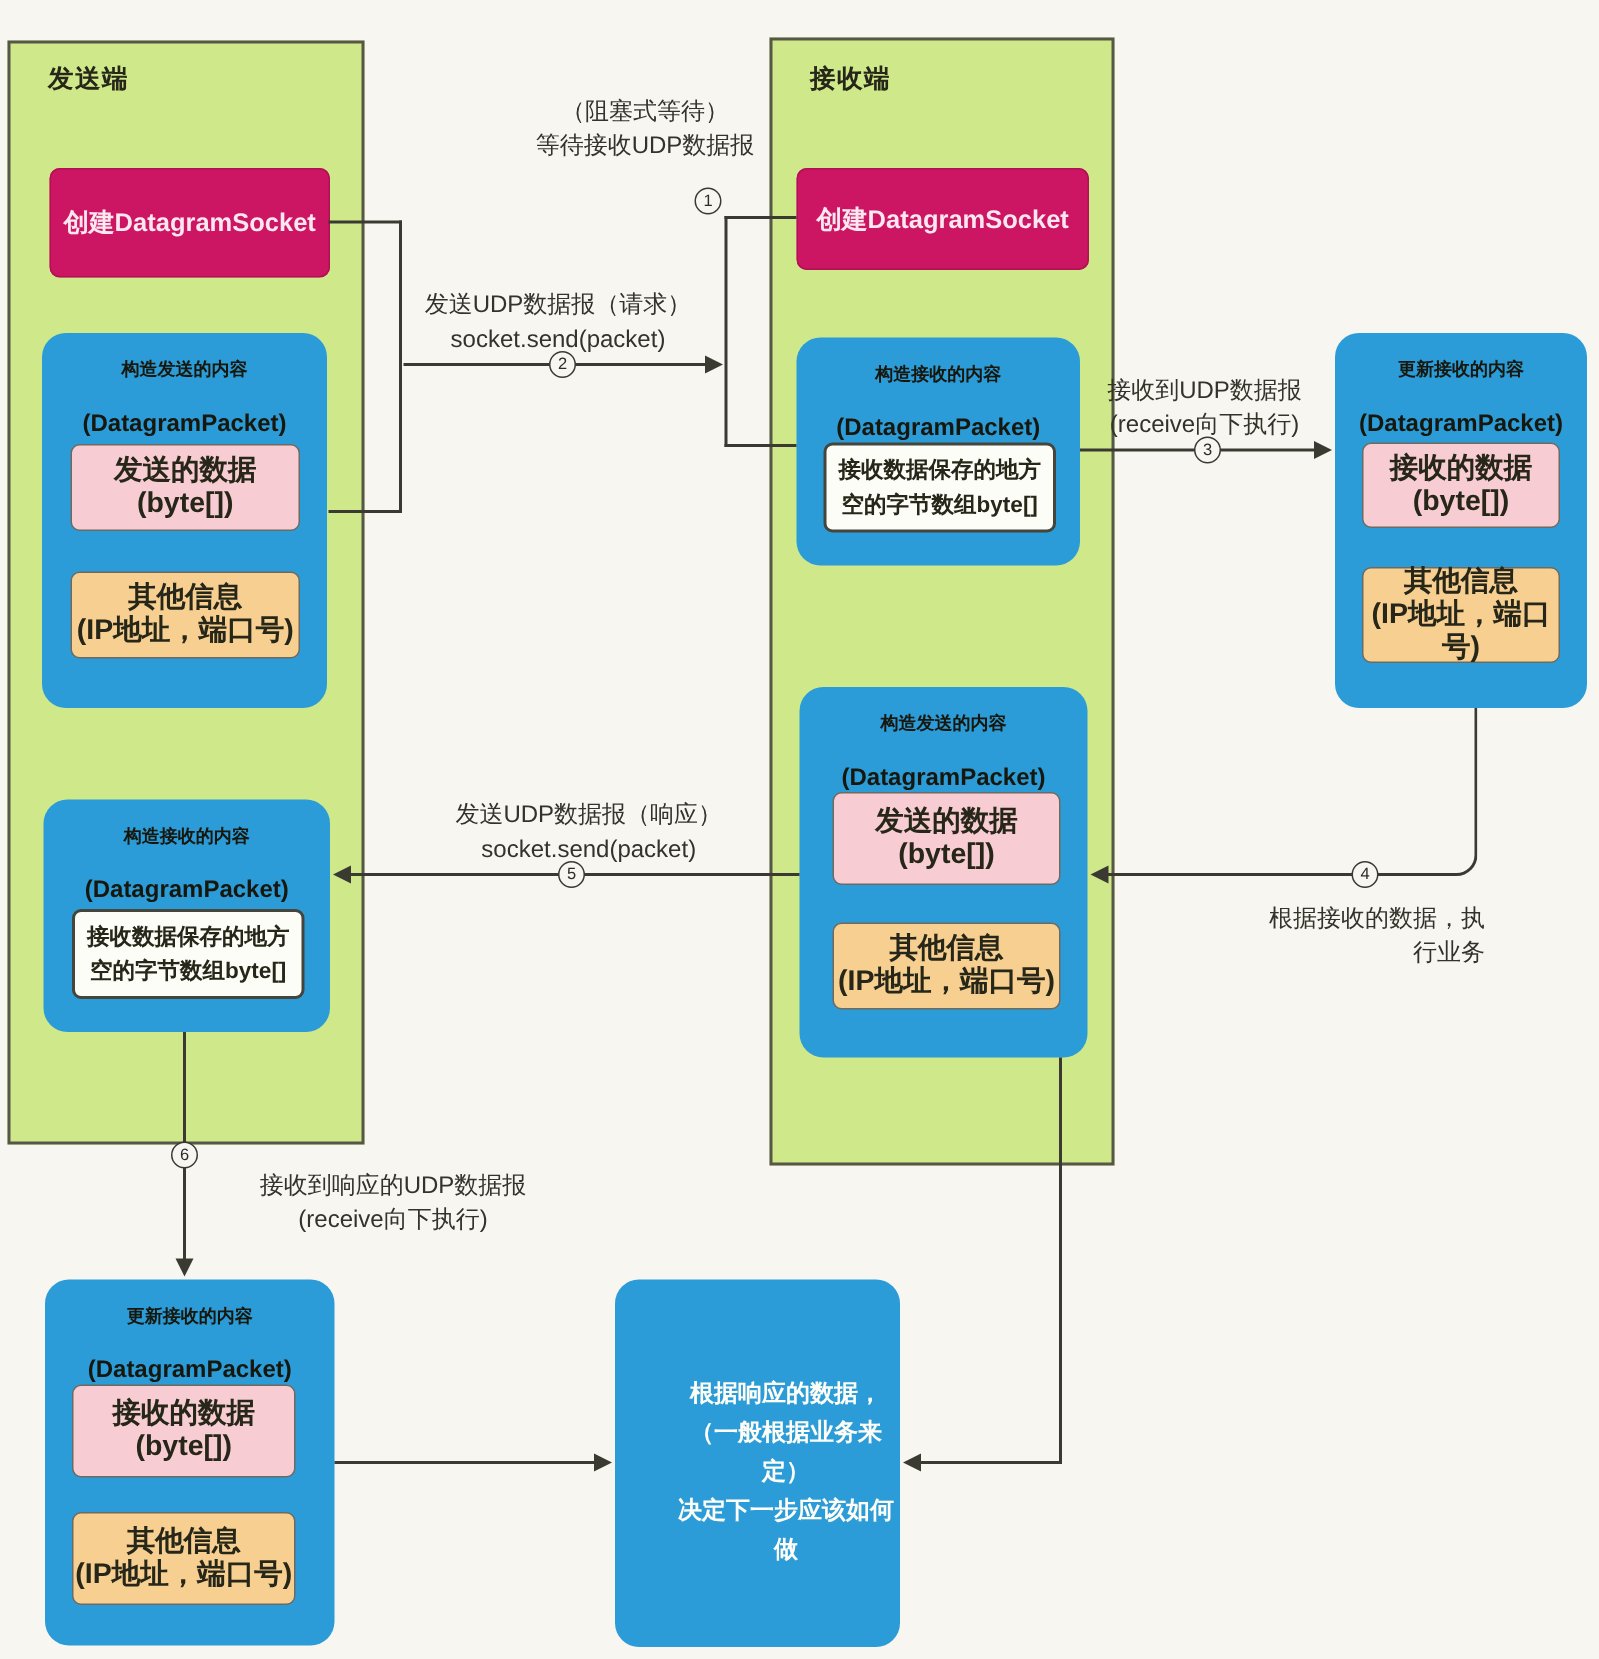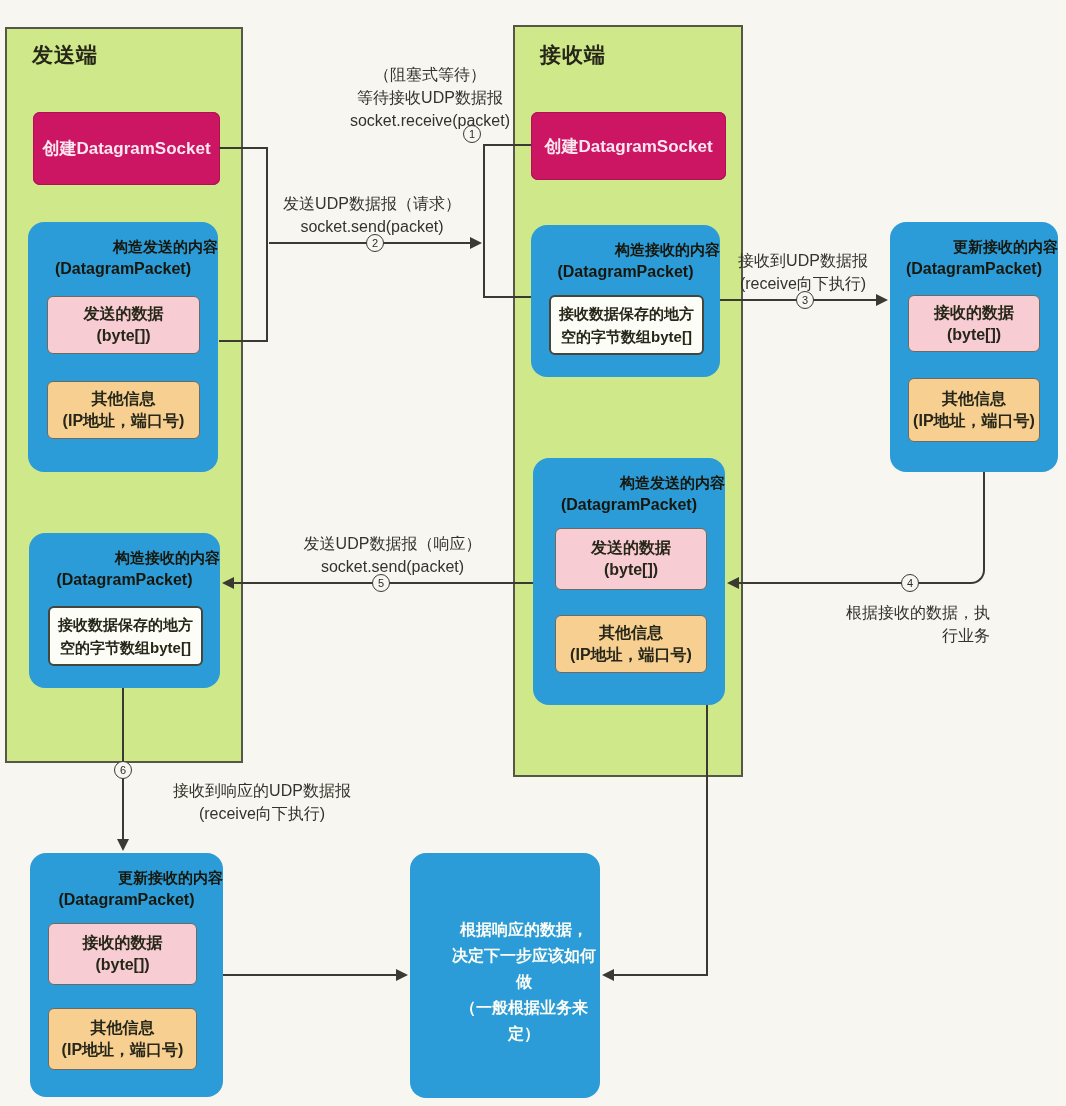--- a/index.html
+++ b/index.html
@@ -10,40 +10,40 @@
     color:#2c2c24;
   }
   .abs{position:absolute;}
   
   .panel{
     background:#cfe88a;
     border:2px solid #565649;
     box-sizing:border-box;
   }
   .panel-title{
-    position:absolute;font-size:21px;font-weight:bold;color:#262619;letter-spacing:1px;
+    position:absolute;font-size:17px;font-weight:bold;color:#262619;letter-spacing:1px;
   }
   
   .magenta{
     background:#cc1563;border-radius:7px;
     display:flex;align-items:center;justify-content:center;
     color:#fbe7f0;font-size:17px;font-weight:bold;
     box-shadow:0 0 0 1px #b01054 inset;
   }
   
   .bluebox{
     background:#2b9cd7;border-radius:16px;box-sizing:border-box;
     text-align:center;
   }
-  .bb-title{font-size:15px;font-weight:bold;color:#17170e;line-height:23px;margin-top:13px;text-align:right;}
-  .bb-sub{font-size:16px;font-weight:bold;color:#17170e;line-height:22px;}
+  .bb-title{font-size:12px;font-weight:bold;color:#17170e;line-height:23px;margin-top:13px;}
+  .bb-sub{font-size:16px;font-weight:bold;color:#17170e;line-height:22px;margin-top:14px;}
   .subbox{
     position:absolute;border-radius:6px;box-sizing:border-box;
     display:flex;flex-direction:column;align-items:center;justify-content:center;
-    font-size:16px;font-weight:bold;color:#262619;line-height:22px;
+    font-size:19px;font-weight:bold;color:#262619;line-height:22px;
   }
   .pinkbox{background:#f7ccd2;border:1.5px solid #6e6a60;}
   .orangebox{background:#f7d091;border:1.5px solid #6e6a60;}
   .whitebox{background:#fdfdf8;border:2px solid #45453c;border-radius:6px;
     display:flex;flex-direction:column;align-items:center;justify-content:center;
     font-size:15px;font-weight:bold;color:#262619;line-height:23px;position:absolute;box-sizing:border-box;}
   
   .decision{
     background:#2b9cd7;border-radius:16px;text-align:center;
     color:#fdfdf6;font-size:16px;font-weight:bold;line-height:26px;
@@ -154,22 +154,22 @@
   </div>
   <div class="subbox orangebox" style="left:18px;top:155px;width:149px;height:62px;">
     <span>其他信息</span>
     <span>(IP地址，端口号)</span>
   </div>
 </div>
 
 <div class="abs decision" style="left:410px;top:853px;width:190px;height:245px;">
   <div style="position:absolute;left:0;right:0;top:64px;margin-left:38px;">
     <div>根据响应的数据，</div>
+    <div>（一般根据业务来定）</div>
     <div>决定下一步应该如何做</div>
-    <div>（一般根据业务来定）</div>
   </div>
 </div>
 
 <div class="bracket" style="left:219px;top:147px;width:49px;height:195px;border-top:2px solid #3a3a32;border-right:2px solid #3a3a32;border-bottom:2px solid #3a3a32;"></div>
 
 <div class="bracket" style="left:483px;top:144px;width:48px;height:154px;border-top:2px solid #3a3a32;border-left:2px solid #3a3a32;border-bottom:2px solid #3a3a32;"></div>
 
 <div class="hline" style="left:269px;top:242px;width:204px;"></div>
 <div class="arr arr-right" style="left:470px;top:237px;"></div>
 <div class="badge" style="left:375px;top:243px;">
@@ -206,21 +206,20 @@
 <div class="bracket" style="left:604px;top:705px;width:104px;height:271px;border-right:2px solid #3a3a32;border-bottom:2px solid #3a3a32;"></div>
 <div class="arr arr-left" style="left:602px;top:969px;"></div>
 
 <div class="badge" style="left:472px;top:134px;">
     <span>1</span>
   </div>
 
 <div class="flow-label" style="left:300px;top:63px;width:260px;">
   <div>（阻塞式等待）</div>
   <div>等待接收UDP数据报</div>
-  <div>socket.receive(packet)</div>
 </div>
 
 <div class="flow-label" style="left:262px;top:192px;width:220px;">
   <div>发送UDP数据报（请求）</div>
   <div>socket.send(packet)</div>
 </div>
 
 <div class="flow-label" style="left:722px;top:249px;width:162px;">
   <div>接收到UDP数据报</div>
   <div>(receive向下执行)</div>

